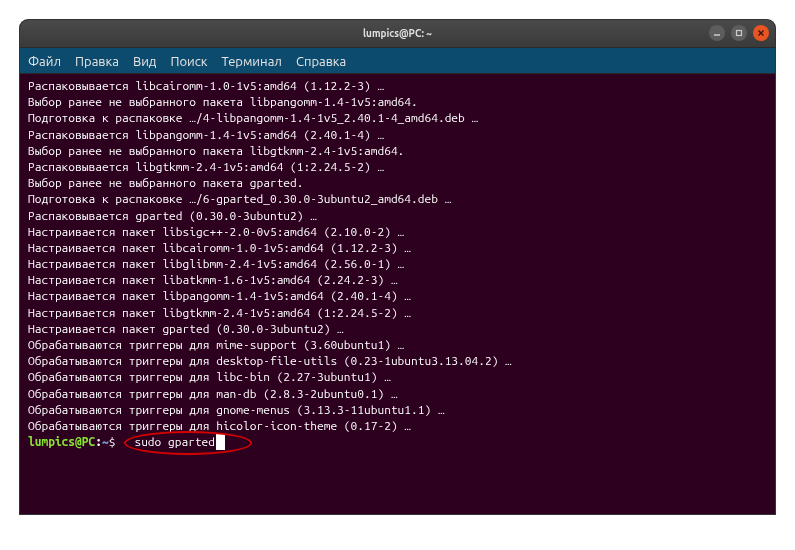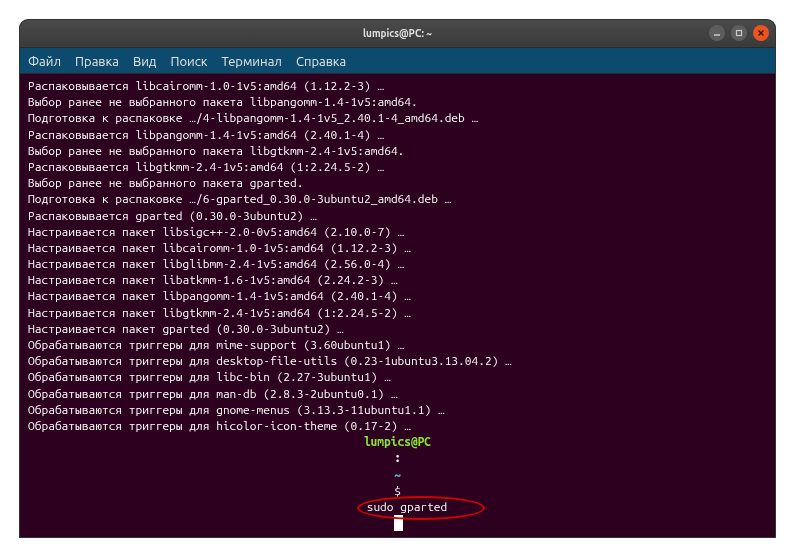--- a/index.html
+++ b/index.html
@@ -89,21 +89,20 @@
       color: #ffffff;
       min-height: 440px;
     }
     .terminal-line {
       white-space: pre;
       color: #ffffff;
     }
     .prompt-line {
       display: flex;
       align-items: center;
-      flex-direction: column;
     }
     .prompt-user {
       color: #8ae234;
       font-weight: bold;
     }
     .prompt-sep {
       color: #ffffff;
       font-weight: bold;
     }
     .prompt-path {
@@ -178,23 +177,23 @@
   <div class="terminal-content">
     <div class="terminal-line">Распаковывается libcairomm-1.0-1v5:amd64 (1.12.2-3) …</div>
     <div class="terminal-line">Выбор ранее не выбранного пакета libpangomm-1.4-1v5:amd64.</div>
     <div class="terminal-line">Подготовка к распаковке …/4-libpangomm-1.4-1v5_2.40.1-4_amd64.deb …</div>
     <div class="terminal-line">Распаковывается libpangomm-1.4-1v5:amd64 (2.40.1-4) …</div>
     <div class="terminal-line">Выбор ранее не выбранного пакета libgtkmm-2.4-1v5:amd64.</div>
     <div class="terminal-line">Распаковывается libgtkmm-2.4-1v5:amd64 (1:2.24.5-2) …</div>
     <div class="terminal-line">Выбор ранее не выбранного пакета gparted.</div>
     <div class="terminal-line">Подготовка к распаковке …/6-gparted_0.30.0-3ubuntu2_amd64.deb …</div>
     <div class="terminal-line">Распаковывается gparted (0.30.0-3ubuntu2) …</div>
-    <div class="terminal-line">Настраивается пакет libsigc++-2.0-0v5:amd64 (2.10.0-7) …</div>
+    <div class="terminal-line">Настраивается пакет libsigc++-2.0-0v5:amd64 (2.10.0-2) …</div>
     <div class="terminal-line">Настраивается пакет libcairomm-1.0-1v5:amd64 (1.12.2-3) …</div>
-    <div class="terminal-line">Настраивается пакет libglibmm-2.4-1v5:amd64 (2.56.0-4) …</div>
+    <div class="terminal-line">Настраивается пакет libglibmm-2.4-1v5:amd64 (2.56.0-1) …</div>
     <div class="terminal-line">Настраивается пакет libatkmm-1.6-1v5:amd64 (2.24.2-3) …</div>
     <div class="terminal-line">Настраивается пакет libpangomm-1.4-1v5:amd64 (2.40.1-4) …</div>
     <div class="terminal-line">Настраивается пакет libgtkmm-2.4-1v5:amd64 (1:2.24.5-2) …</div>
     <div class="terminal-line">Настраивается пакет gparted (0.30.0-3ubuntu2) …</div>
     <div class="terminal-line">Обрабатываются триггеры для mime-support (3.60ubuntu1) …</div>
     <div class="terminal-line">Обрабатываются триггеры для desktop-file-utils (0.23-1ubuntu3.13.04.2) …</div>
     <div class="terminal-line">Обрабатываются триггеры для libc-bin (2.27-3ubuntu1) …</div>
     <div class="terminal-line">Обрабатываются триггеры для man-db (2.8.3-2ubuntu0.1) …</div>
     <div class="terminal-line">Обрабатываются триггеры для gnome-menus (3.13.3-11ubuntu1.1) …</div>
     <div class="terminal-line">Обрабатываются триггеры для hicolor-icon-theme (0.17-2) …</div>

